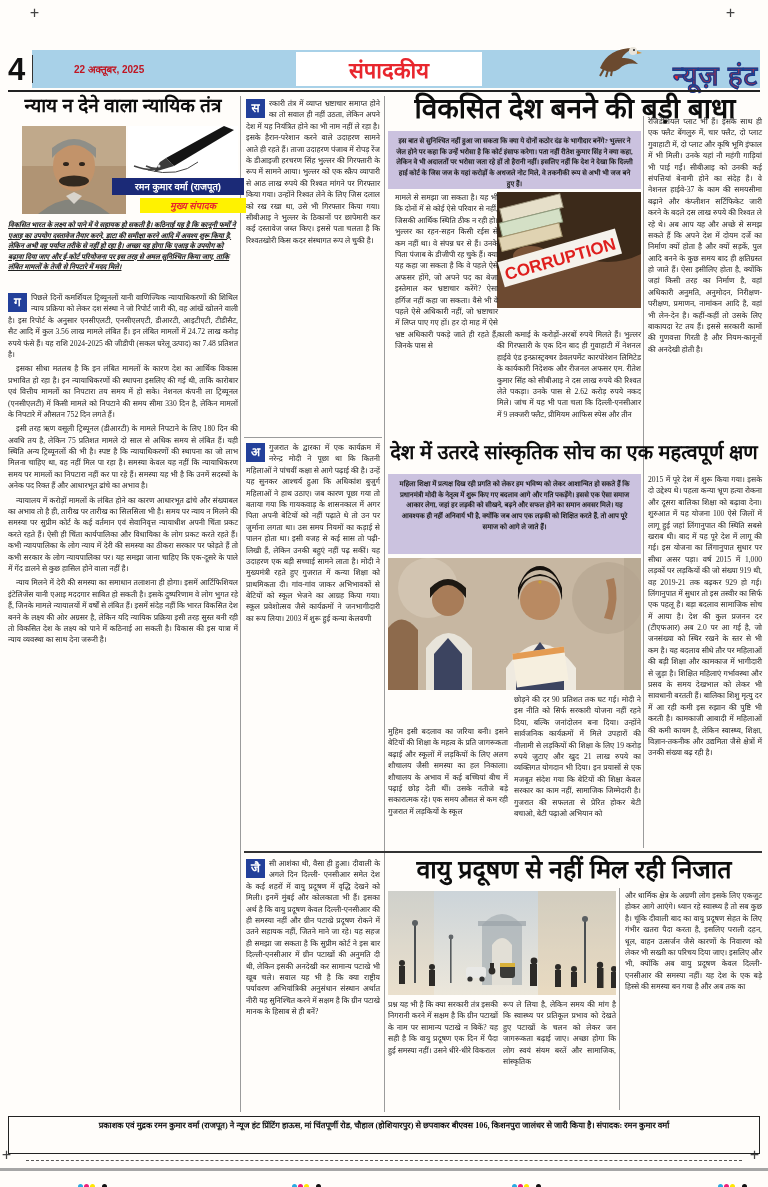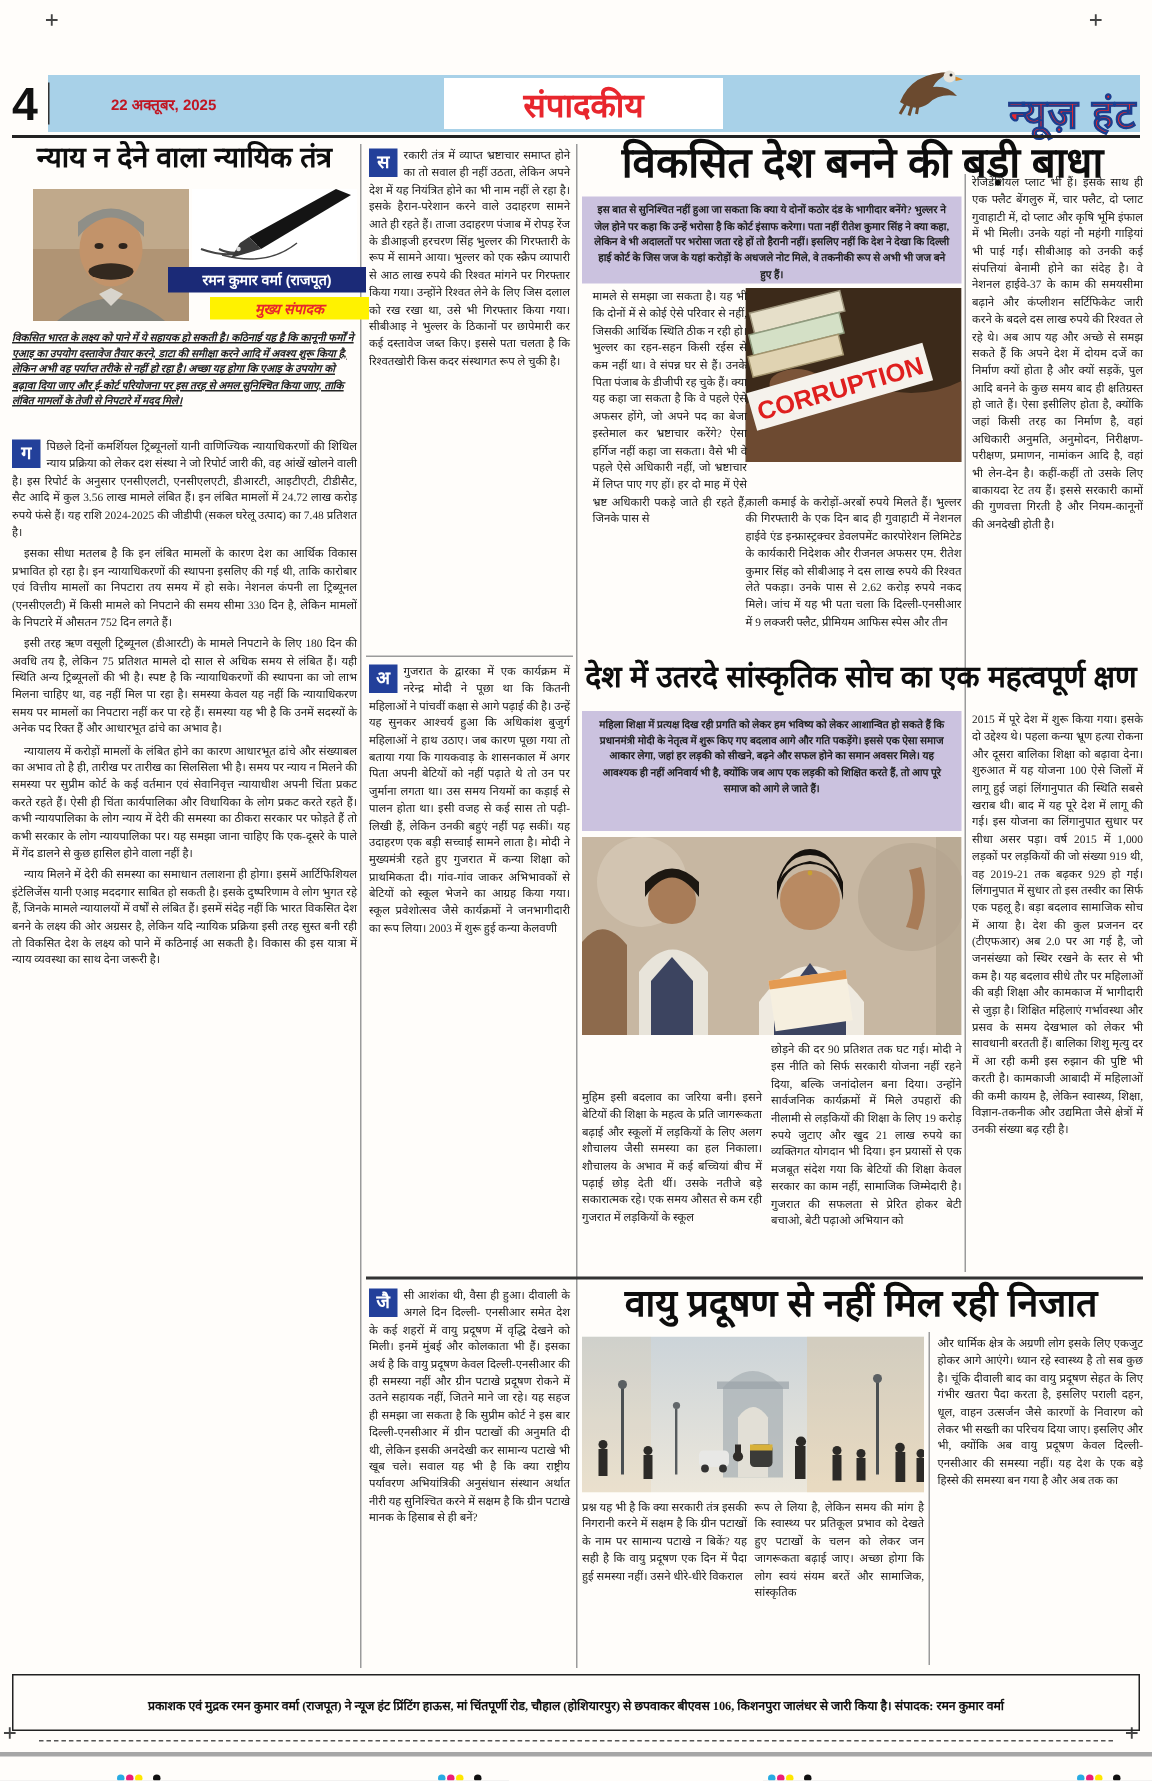--- a/index.html
+++ b/index.html
@@ -26,21 +26,21 @@
   .dropcap{float:left;width:19px;height:19px;background:#23409a;color:#fff;font-weight:bold;font-size:12px;
            line-height:19px;text-align:center;margin:1px 4px 0 0;font-family:"Liberation Sans","DejaVu Sans",sans-serif;}
   .lede{background:#cbc2df;font-size:6.9px;font-weight:bold;line-height:1.55;text-align:center;color:#222;
         padding:5px 7px;box-sizing:border-box;}
   .intro-italic{font-style:italic;font-weight:bold;font-size:7px;line-height:1.5;text-align:left;color:#222;text-decoration:underline;}
   .nameplate{background:#1b2a77;color:#fff;font-size:9.5px;font-weight:bold;text-align:center;padding:2px 3px;
              font-family:"Liberation Sans","DejaVu Sans",sans-serif;}
   .role-strip{background:#fff200;color:#e8262d;font-size:9.5px;font-weight:bold;text-align:center;padding:1px 3px;margin-top:2px;
              font-family:"Liberation Sans","DejaVu Sans",sans-serif;}
   .footer-box{border:1.2px solid #222;box-sizing:border-box;text-align:center;
-              font-size:8.2px;font-weight:bold;color:#111;line-height:1.55;padding-top:15px;}
+              font-size:8.2px;font-weight:bold;color:#111;line-height:1.55;padding-top:3px;}
   .dashline{border-top:1.5px dashed #555;}
   .dot{width:5px;height:5px;border-radius:50%;display:inline-block;margin-right:1px;}
   svg text{font-family:"Liberation Sans","DejaVu Sans",sans-serif;}
 </style>
 </head>
 <body>
 
 <div class="page">
 
   <div class="abs cropmark" style="left:30px;top:4px;">+</div>

